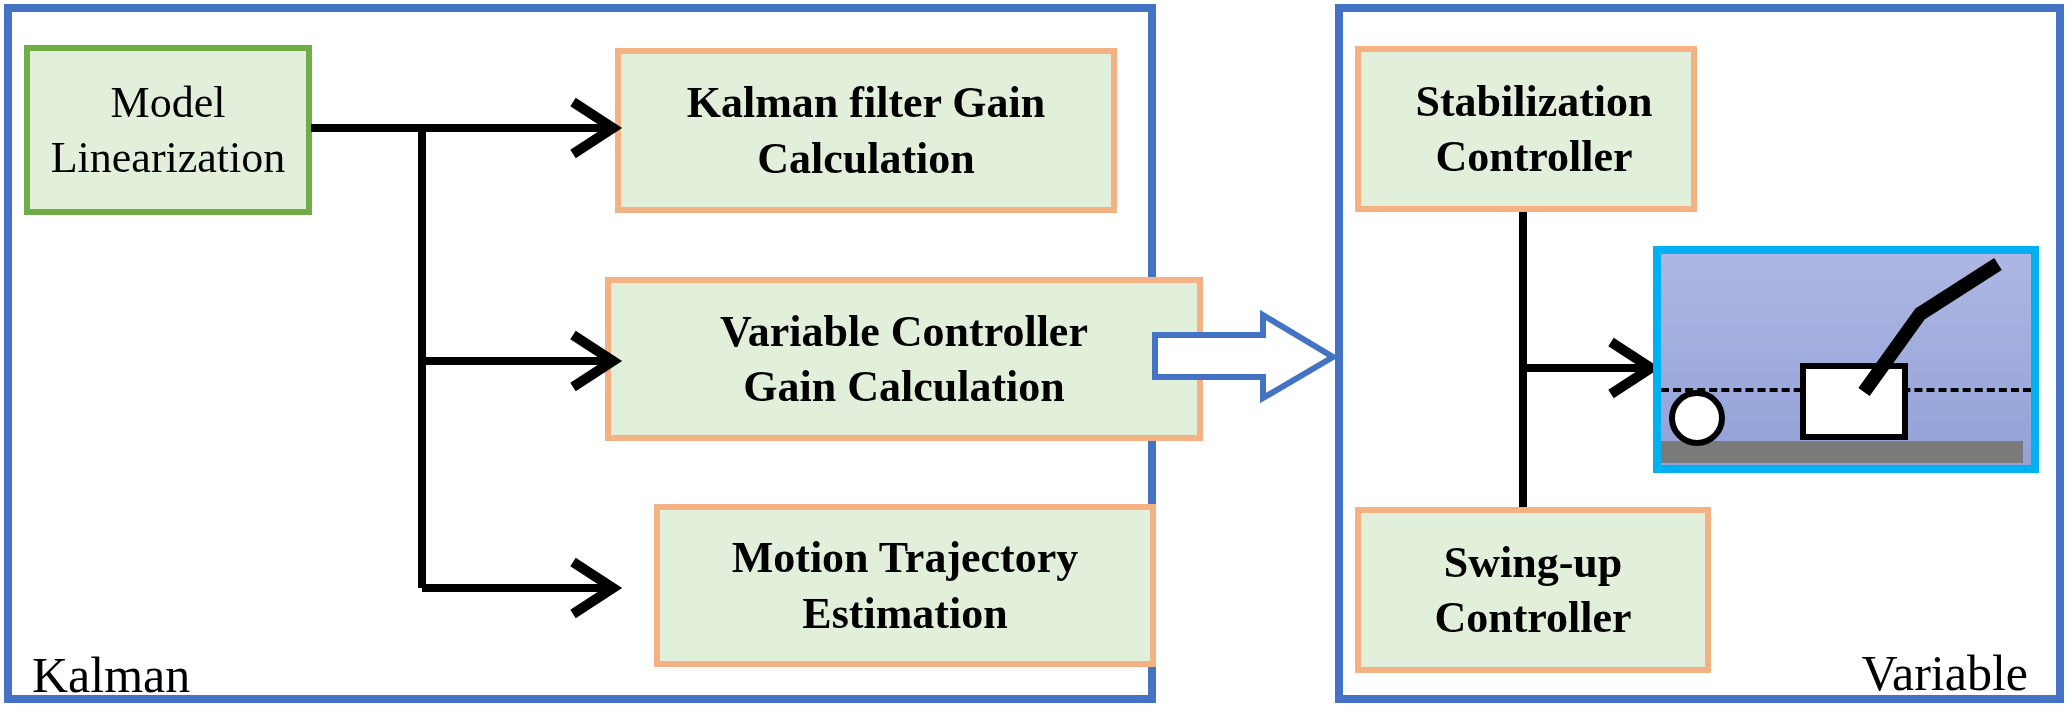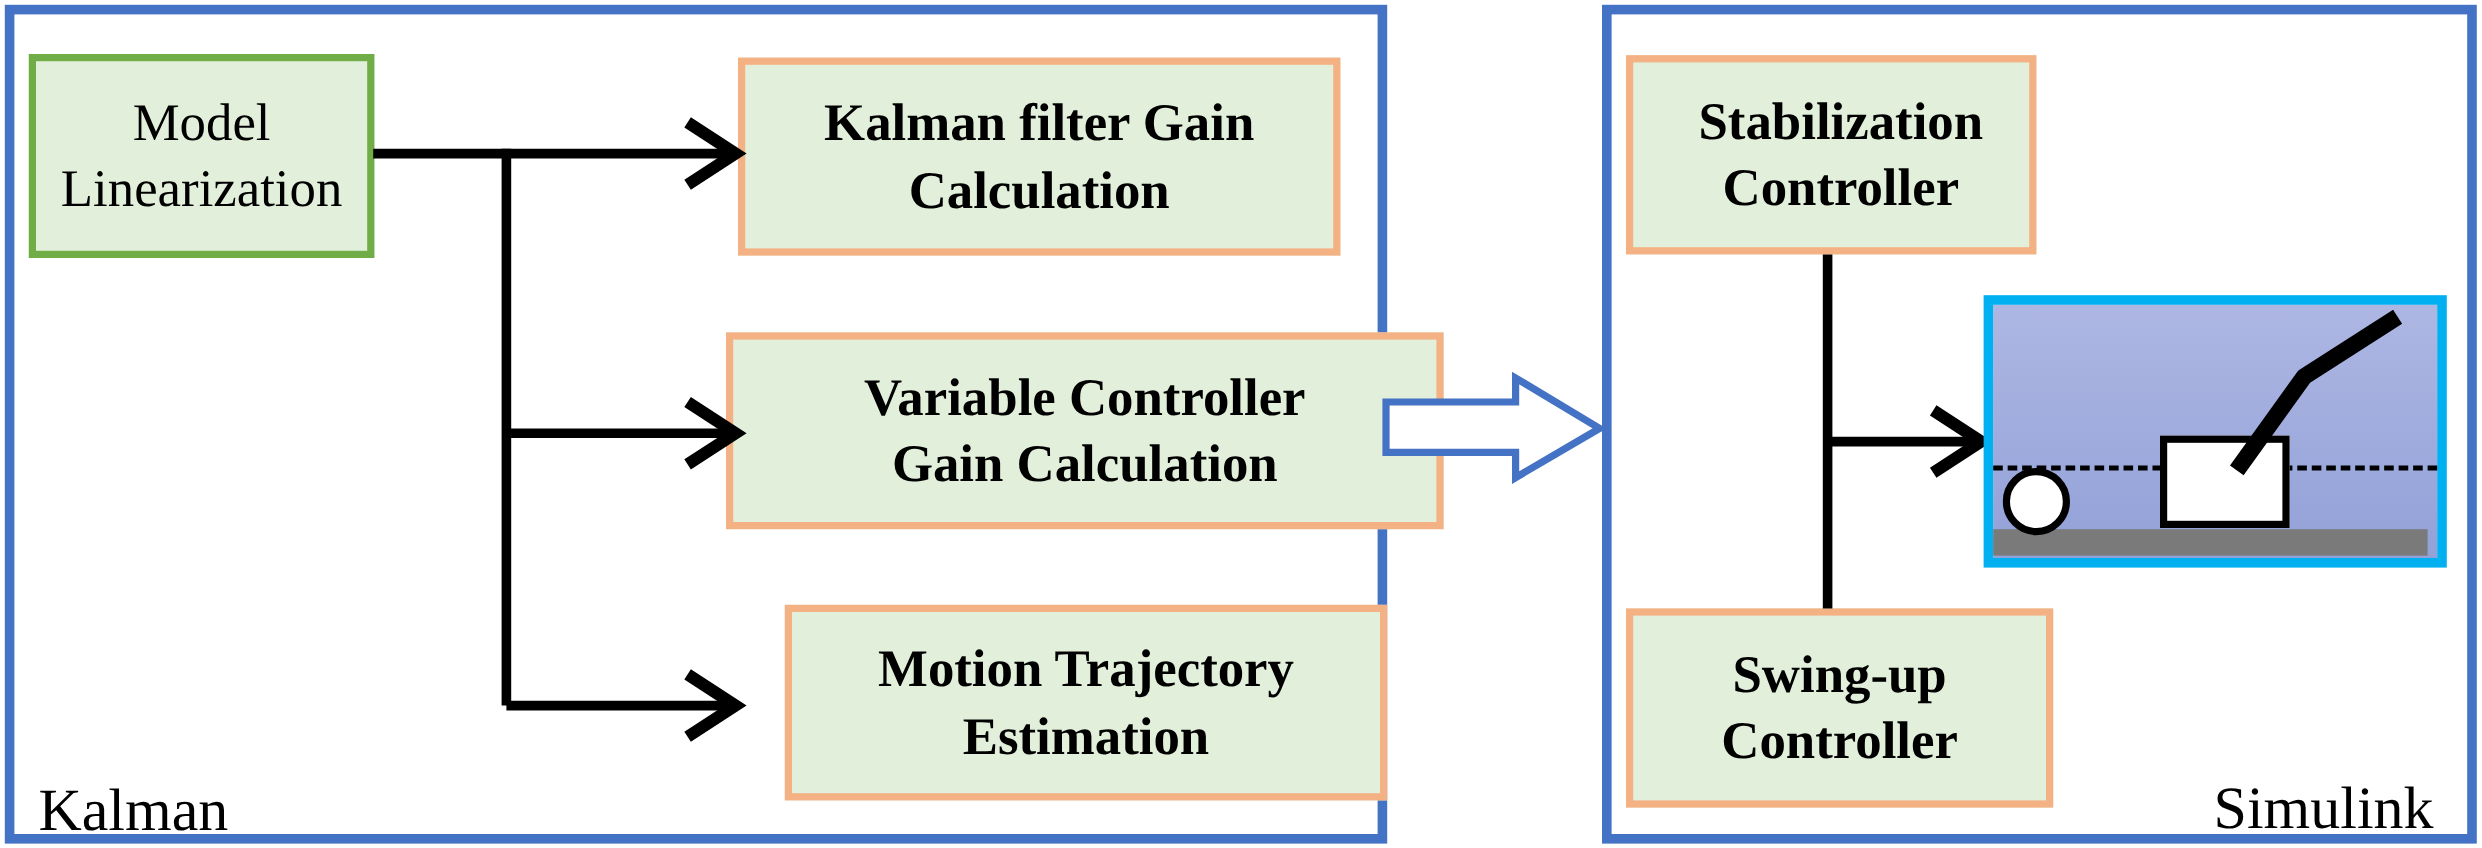--- a/index.html
+++ b/index.html
@@ -82,21 +82,21 @@
 Estimation</div>
 
   <div class="nodebox orange-border" id="box-stabilization">Stabilization
 Controller</div>
 
   <div class="nodebox orange-border" id="box-swingup">Swing-up
 Controller</div>
 
   <div class="corner-label" id="label-matlab">Kalman</div>
 
-  <div class="corner-label" id="label-simulink">Simulink</div>
+  <div class="corner-label" id="label-simulink">Variable</div>
 
   <svg id="connector-svg" width="2068" height="707" viewBox="0 0 2068 707">
 
     <g stroke="#000000" stroke-width="8" fill="none">
       <line x1="311" y1="128" x2="606" y2="128"></line>
       <line x1="422" y1="124" x2="422" y2="588"></line>
       <line x1="422" y1="361" x2="606" y2="361"></line>
       <line x1="422" y1="588" x2="606" y2="588"></line>
     </g>
     <g stroke="#000000" stroke-width="10" fill="none" stroke-linejoin="miter">

